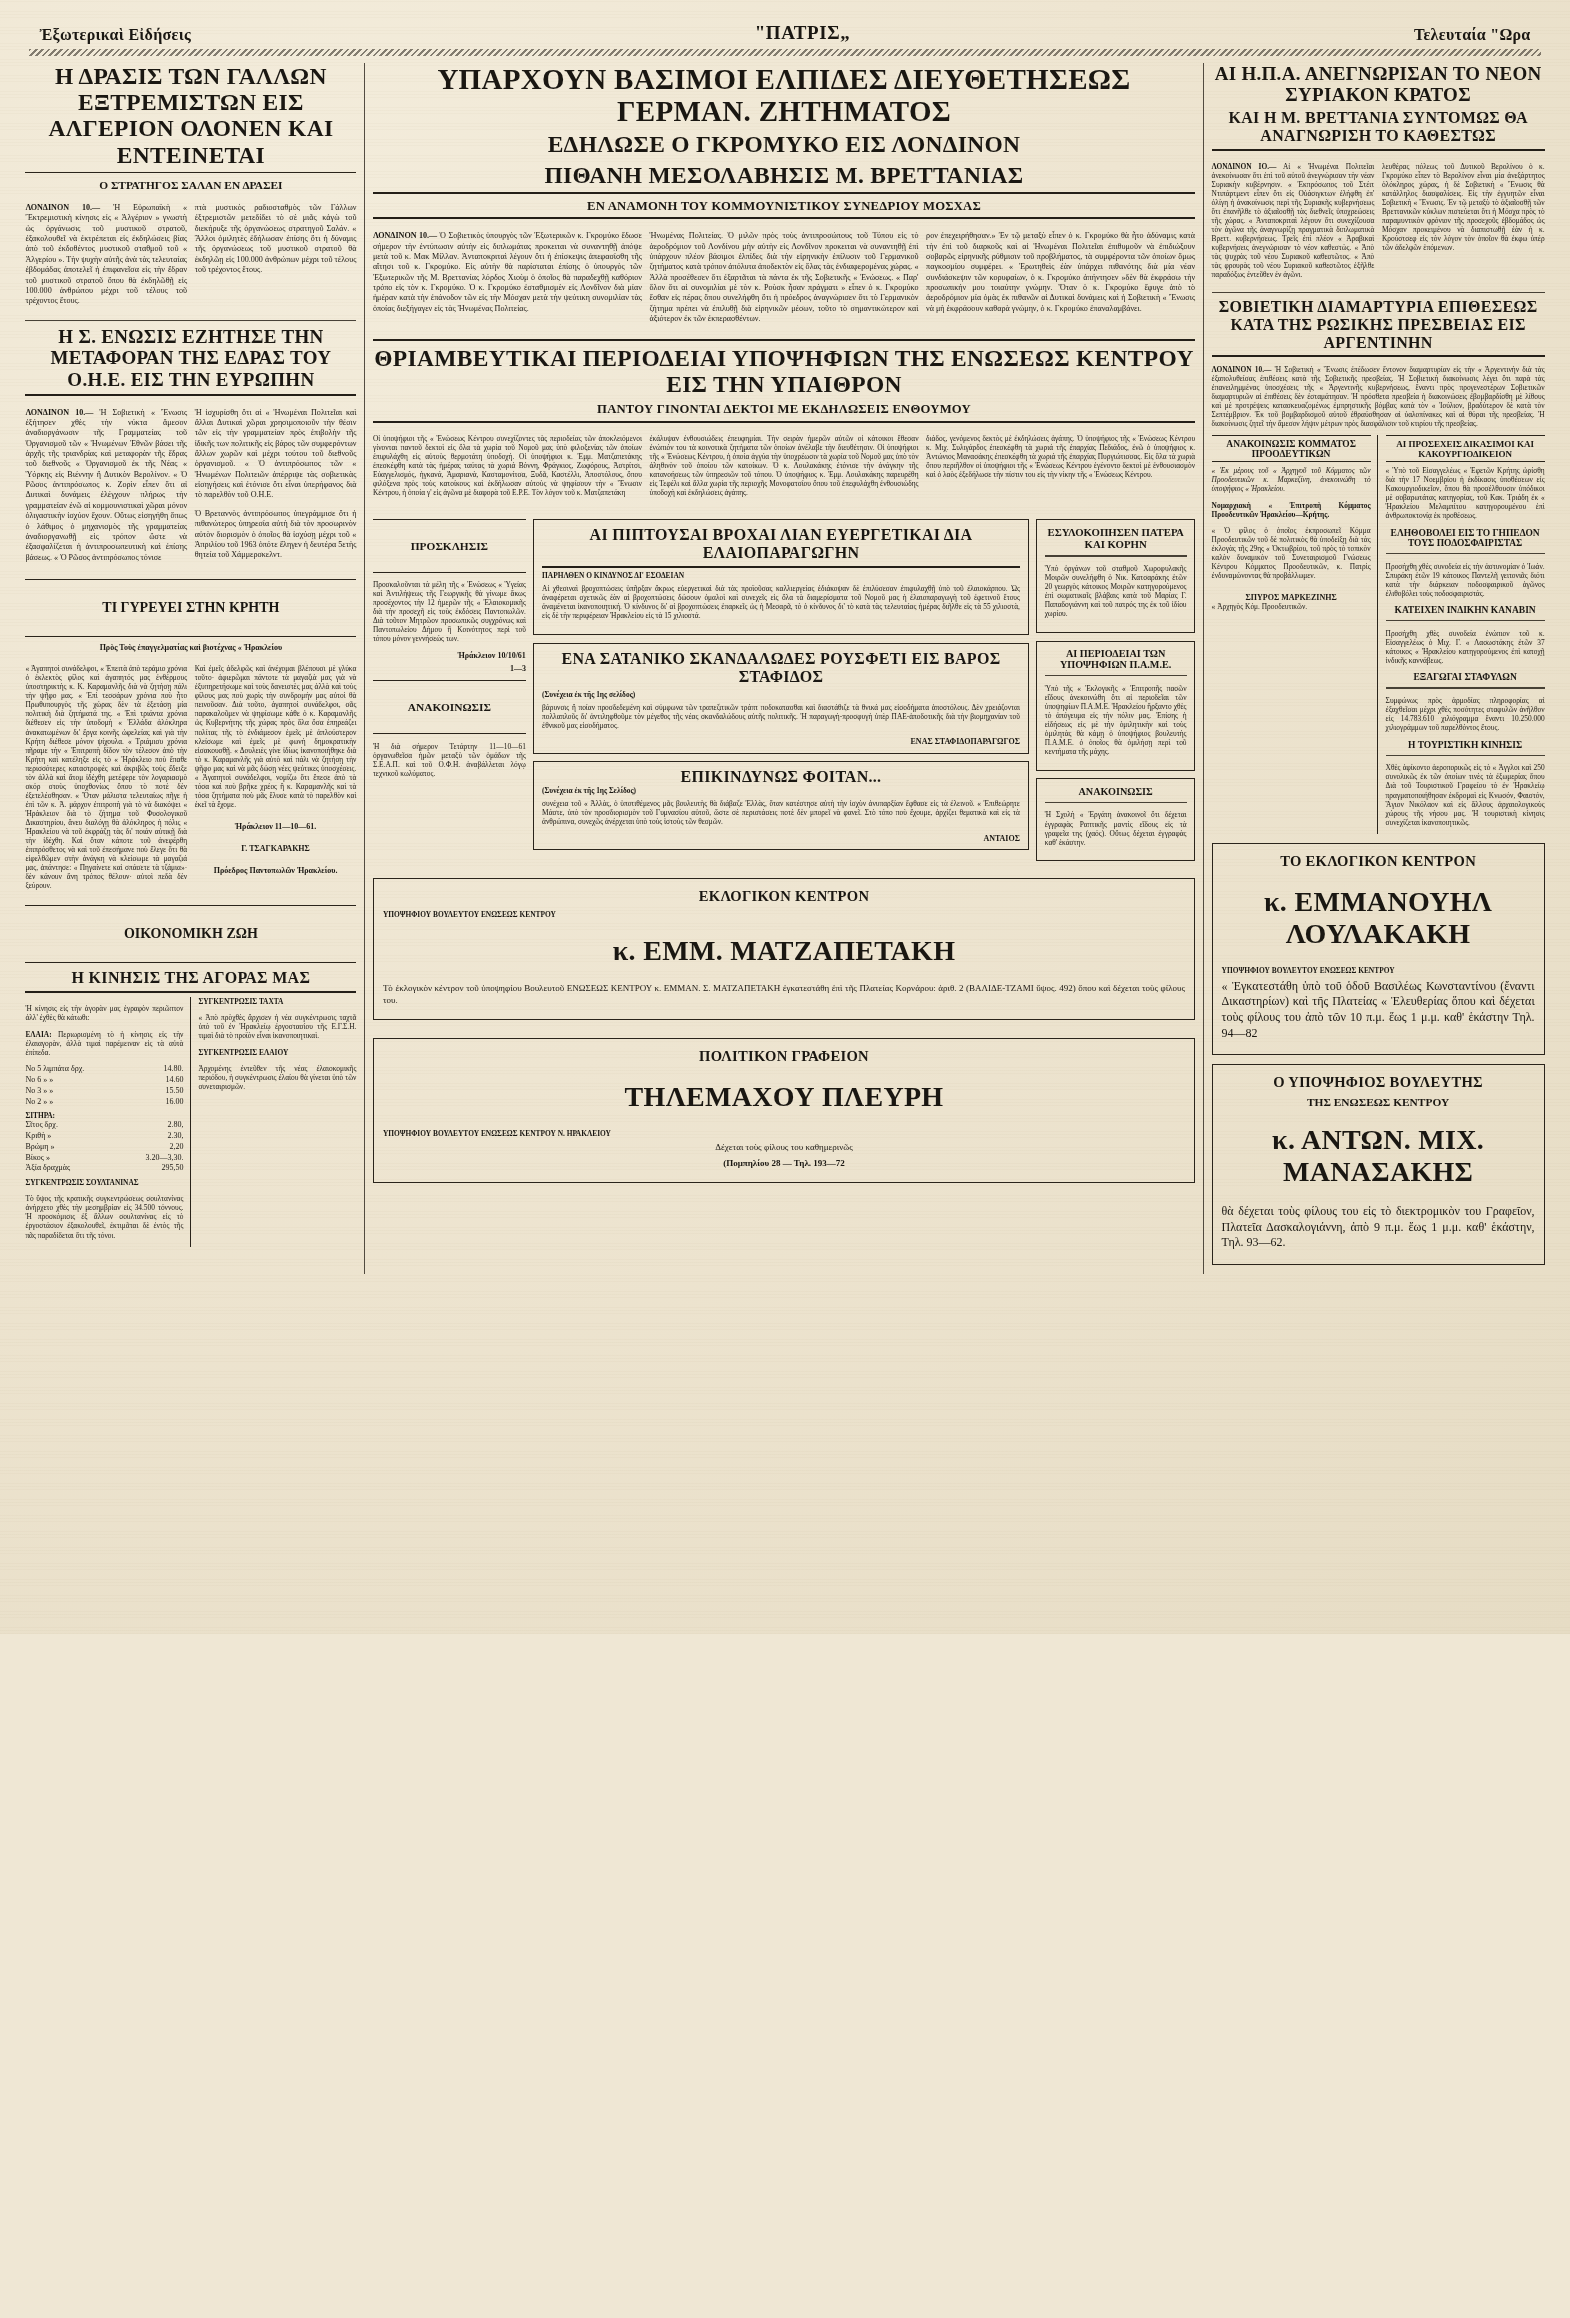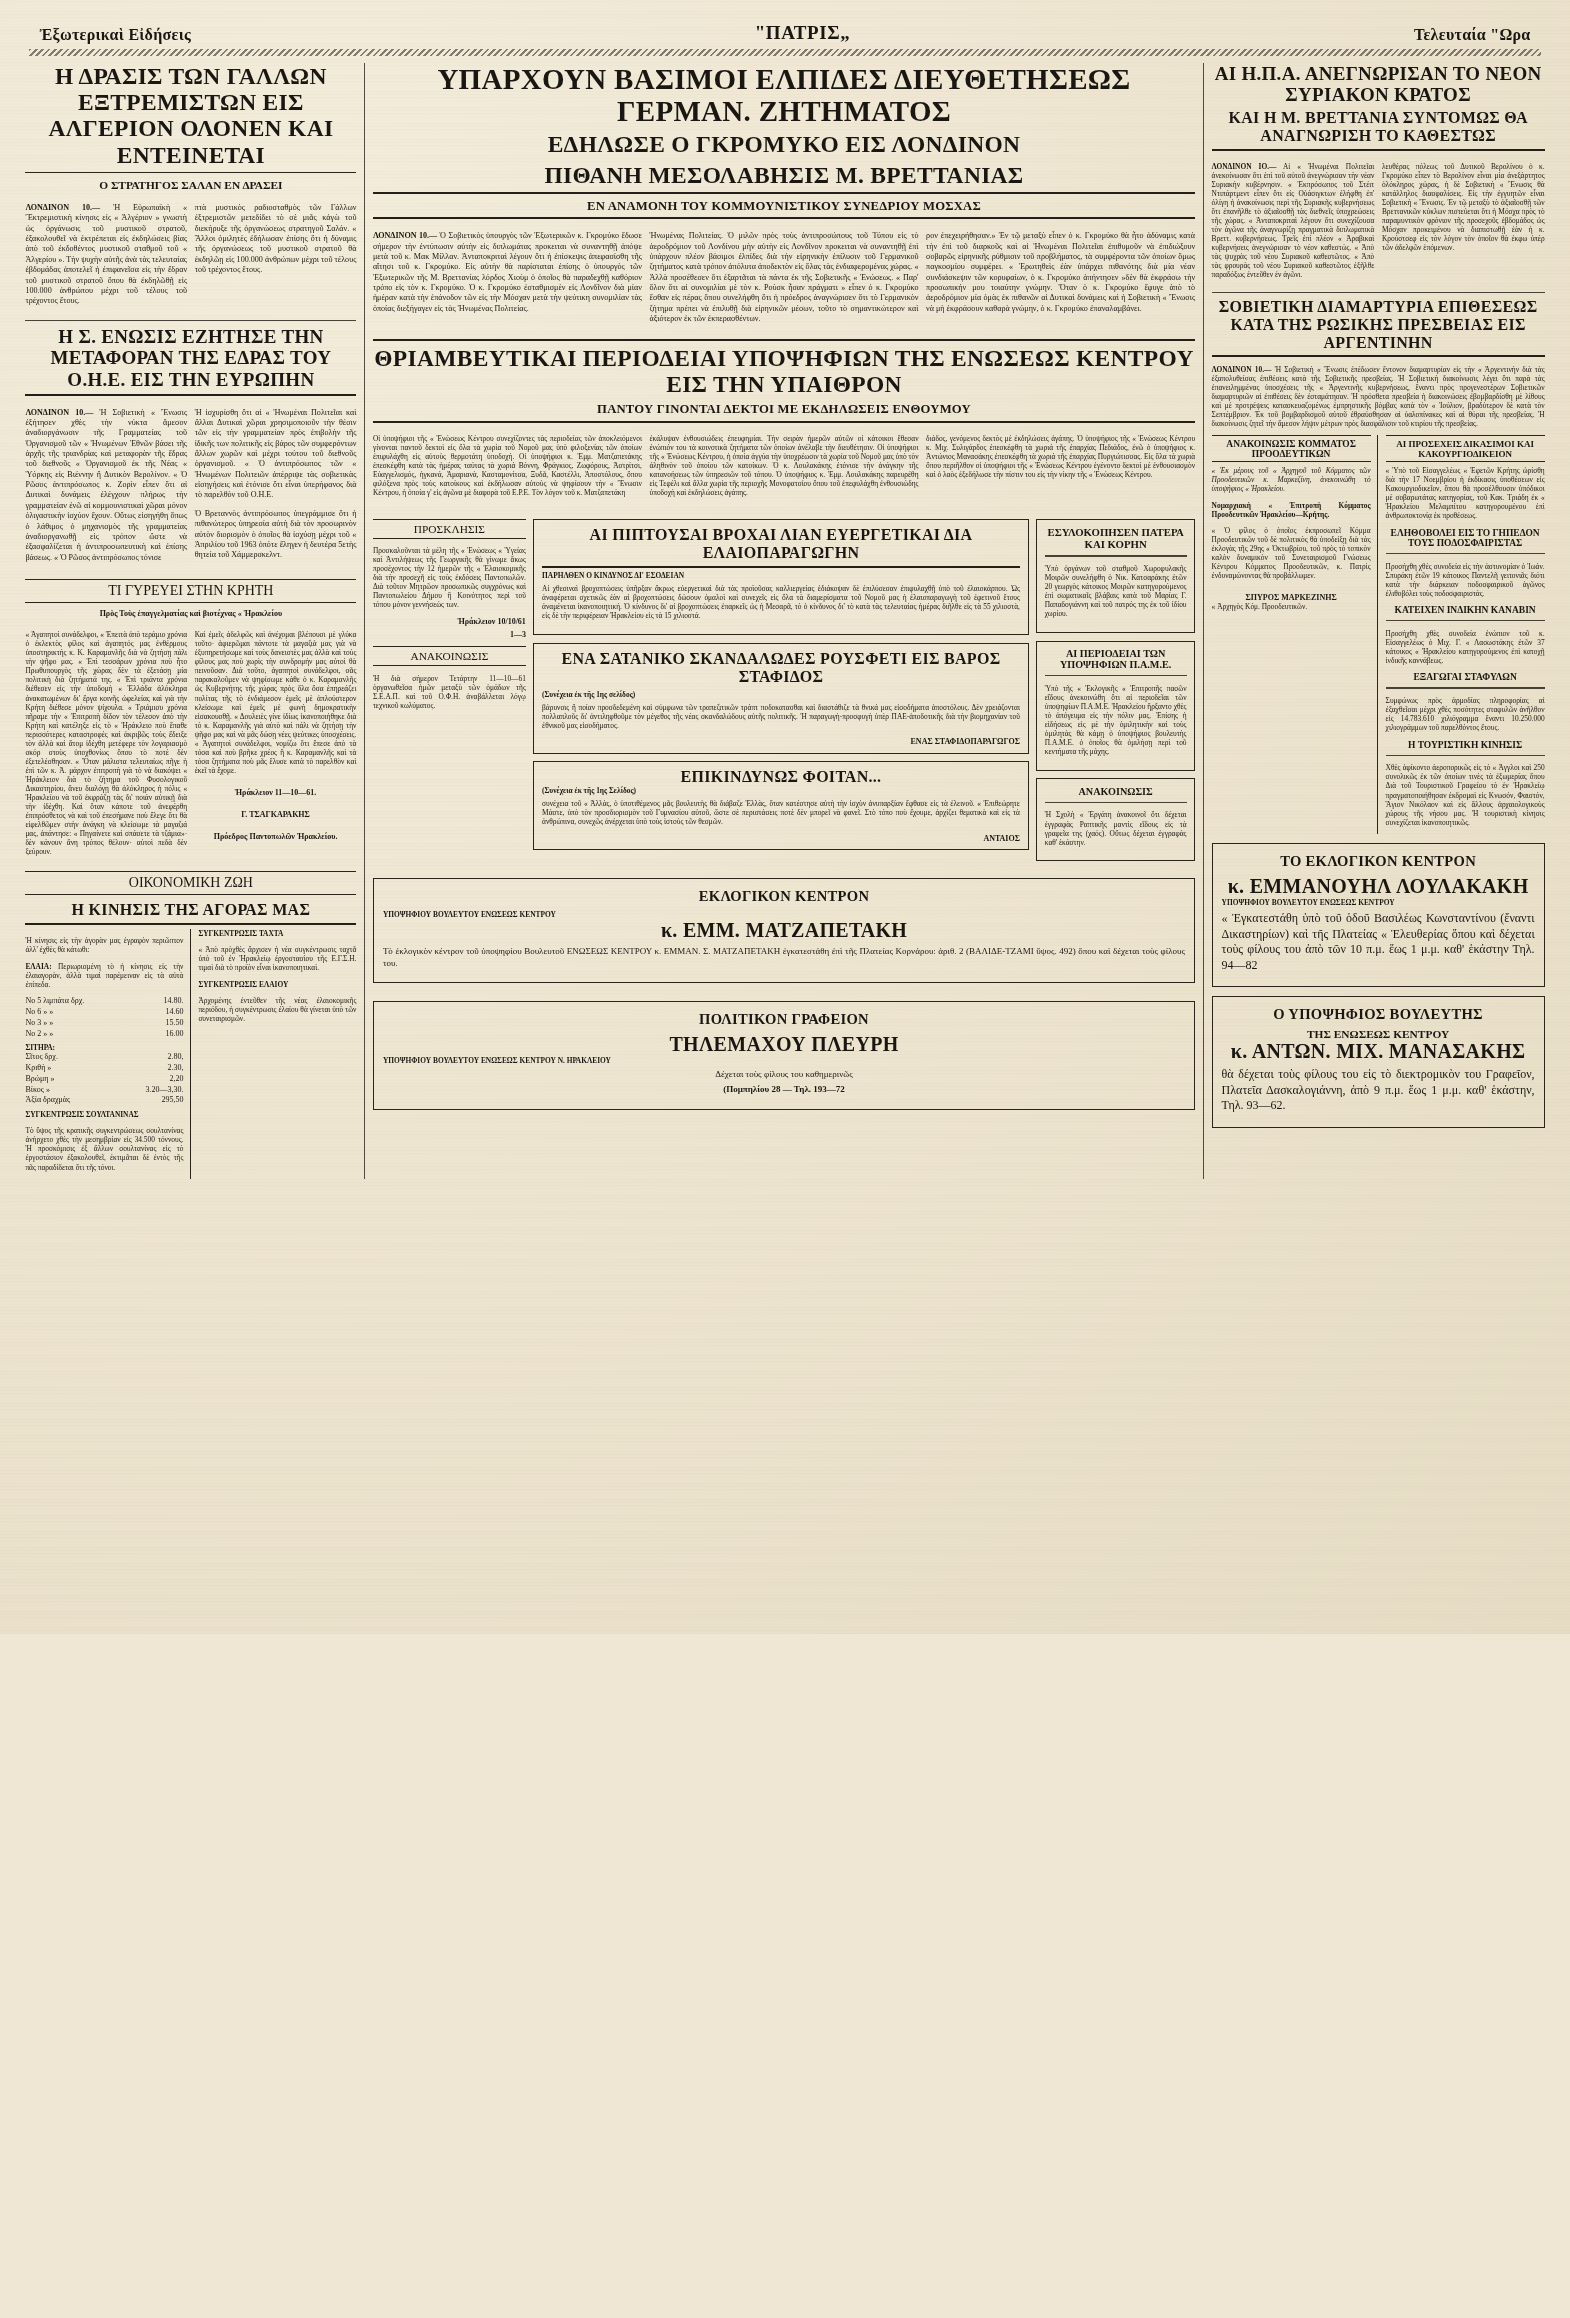--- a/index.html
+++ b/index.html
@@ -47,32 +47,32 @@
   .hl.lg{font-size:23.5px;}
   .hl.md{font-size:19px;}
   .hl.sm{font-size:16px;}
   .sub{text-align:center;font-size:12.7px;font-weight:bold;margin-top:5.1px;letter-spacing:0.2px;}
   .byline{text-align:center;font-size:11.4px;font-weight:bold;margin:6.4px 0 3.8px;}
   .body1{font-size:8.1px;line-height:1.28;text-align:justify;}
   .lead{font-weight:bold;}
   .box{border:1.3px solid #2a241b;padding:6.4px 7.6px;margin:7.6px 0;}
   .ad{border:1.9px solid #2a241b;padding:9px 9px;margin:9px 0;text-align:center;}
   .ad h4{margin:0 0 5.1px;font-size:14.6px;letter-spacing:0.3px;}
-  .ad h3{margin:0 0;font-size:20px;letter-spacing:0.3px;}
+  .ad h3{margin:16px 0;font-size:28px;letter-spacing:0.3px;}
   .ad p{margin:3.8px 0;font-size:9px;line-height:1.3;text-align:justify;}
   .ad .c{text-align:center;}
   .small{font-size:8px;line-height:1.26;text-align:justify;}
   .center{text-align:center;}
   .b{font-weight:bold;}
   .mt6{margin-top:3.8px;}
   .mt10{margin-top:6.4px;}
   .sechead{
-    text-align:center;font-weight:normal;font-size:14px;
+    text-align:center;font-weight:bold;font-size:14px;
     border-top:1.3px solid #2a241b;border-bottom:1.3px solid #2a241b;
-    padding:3px 0;margin:7.6px 0 6.4px;
+    padding:20px 0;margin:7.6px 0 6.4px;
   }
   .dash{height:1.3px;background:#2a241b;margin:5.1px 0;opacity:.85;}
   .ital{font-style:italic;}
   .pricelist{font-size:8px;line-height:1.35;}
   .pricelist .row{display:flex;justify-content:space-between;}
   .hl-underline{border-bottom:1.9px solid #2a241b;padding-bottom:3.8px;}
   .tiny{font-size:7.4px;line-height:1.22;text-align:justify;}
   .colC .ad p{font-size:12px;}
   .stack{display:flex;gap:7.6px;}
   .stack>div{flex:1;}

